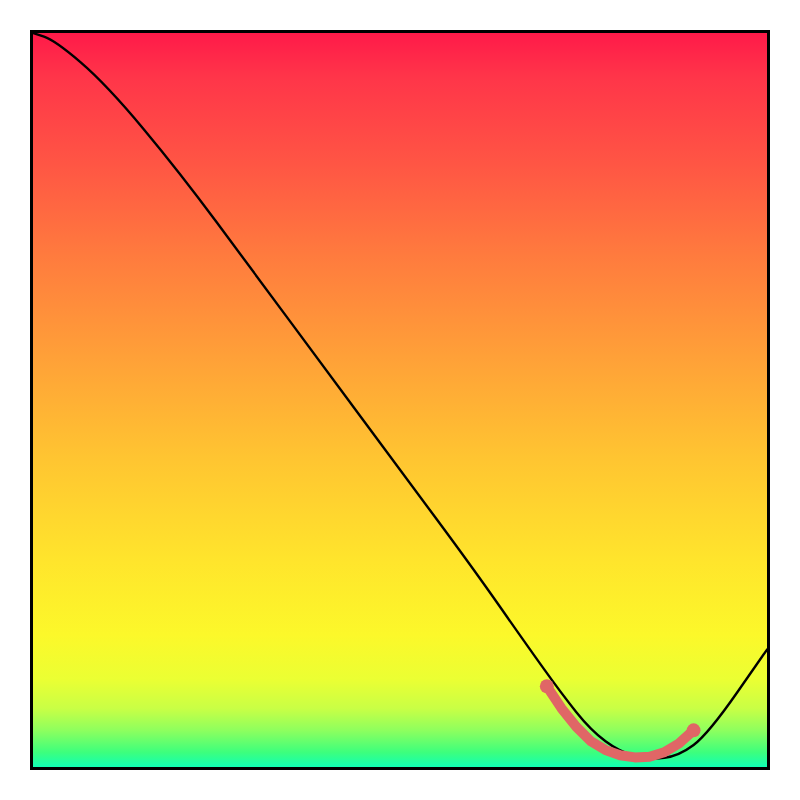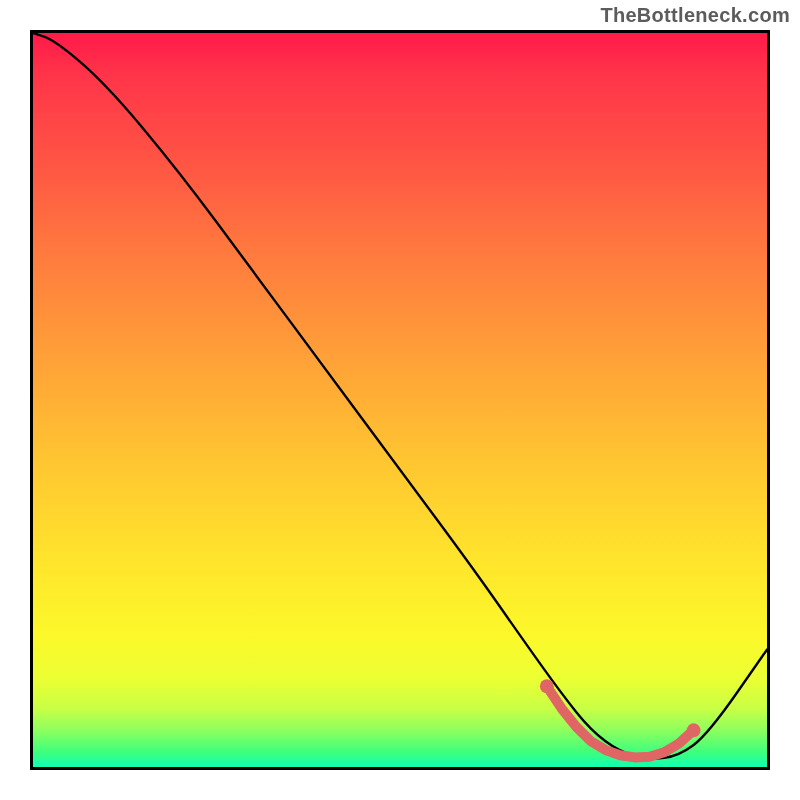--- a/index.html
+++ b/index.html
@@ -52,21 +52,20 @@
     position: absolute;
     inset: 0;
     width: 100%;
     height: 100%;
   }
 </style>
 </head>
 <body>
 
 <div class="chart-container">
-  <div class="watermark">TheBottleneck.com</div>
   <div class="plot-area">
     <div class="gradient-bg"></div>
     <svg class="overlay" viewBox="0 0 740 740" preserveAspectRatio="none">
       <path id="main-curve" fill="none" stroke="#000000" stroke-width="2.4" stroke-linecap="round" stroke-linejoin="round" d="M 0 0 Q 0 0 11.1 3.6999999999999886 Q 22.2 7.399999999999977 48.1 29.599999999999966 Q 74 51.799999999999955 111 96.19999999999993 Q 148 140.5999999999999 185 190.54999999999993 Q 222 240.49999999999994 259 290.44999999999993 Q 296 340.4 333 390.34999999999997 Q 370 440.29999999999995 407 490.25 Q 444 540.2 469.9 577.2 Q 495.8 614.2 514.3 640.1 Q 532.8 666 547.5999999999999 684.5 Q 562.4 703 577.2 714.1 Q 592 725.2 606.8 728.9000000000001 Q 621.6 732.6 636.4000000000001 730.75 Q 651.2 728.9 666 717.8 Q 680.8000000000001 706.7 710.4000000000001 664.1500000000001 T 740 621.6"></path>
       <g id="highlight-group">
           <path d="M 518 658.6 L 532.8 680.8 L 547.6 699.3 L 562.4 714.1 L 577.2 722.98 L 592 728.16 L 606.8 730.38 L 621.6 729.64 L 636.4 725.2 L 651.2 716.32 L 666 703" fill="none" stroke="#e06666" stroke-width="10" stroke-linecap="round" stroke-linejoin="round"></path>
           <circle cx="518" cy="658.6" r="7" fill="#e06666"></circle>
           <circle cx="666" cy="703" r="7" fill="#e06666"></circle>
         </g>
     </svg>

